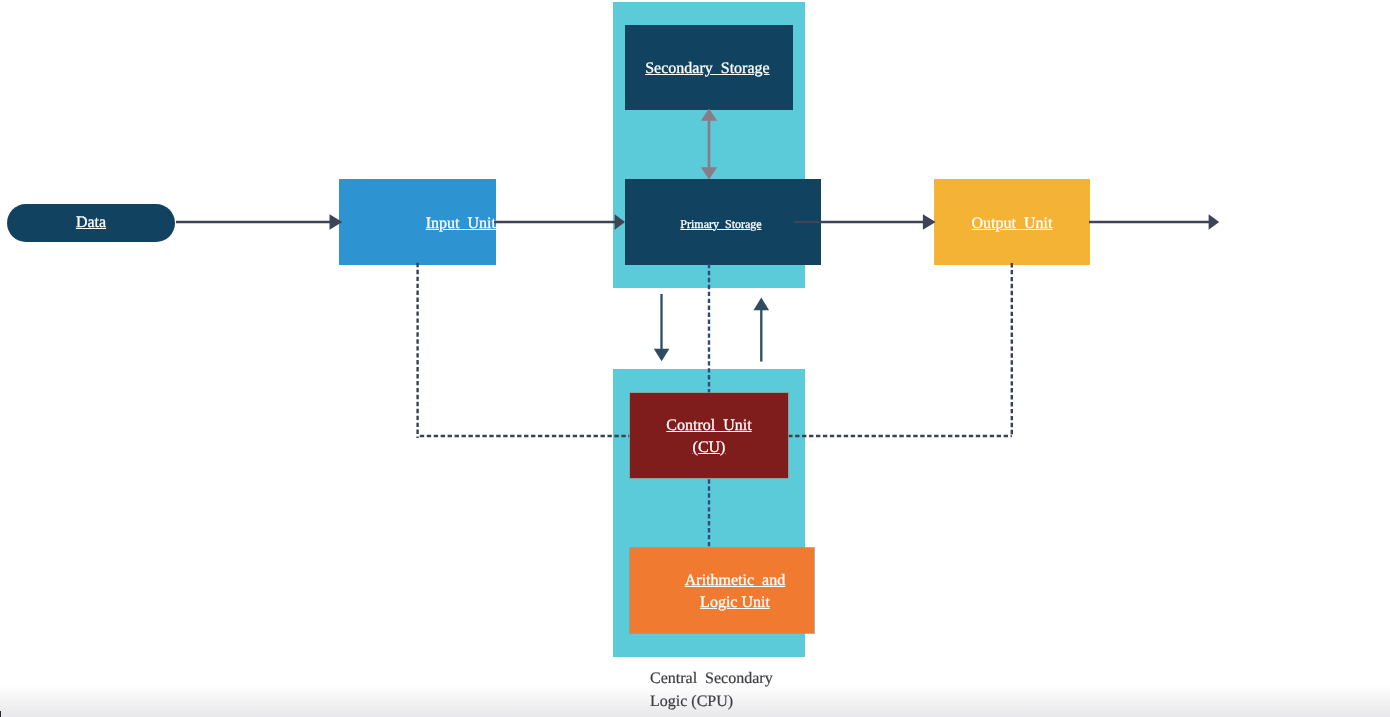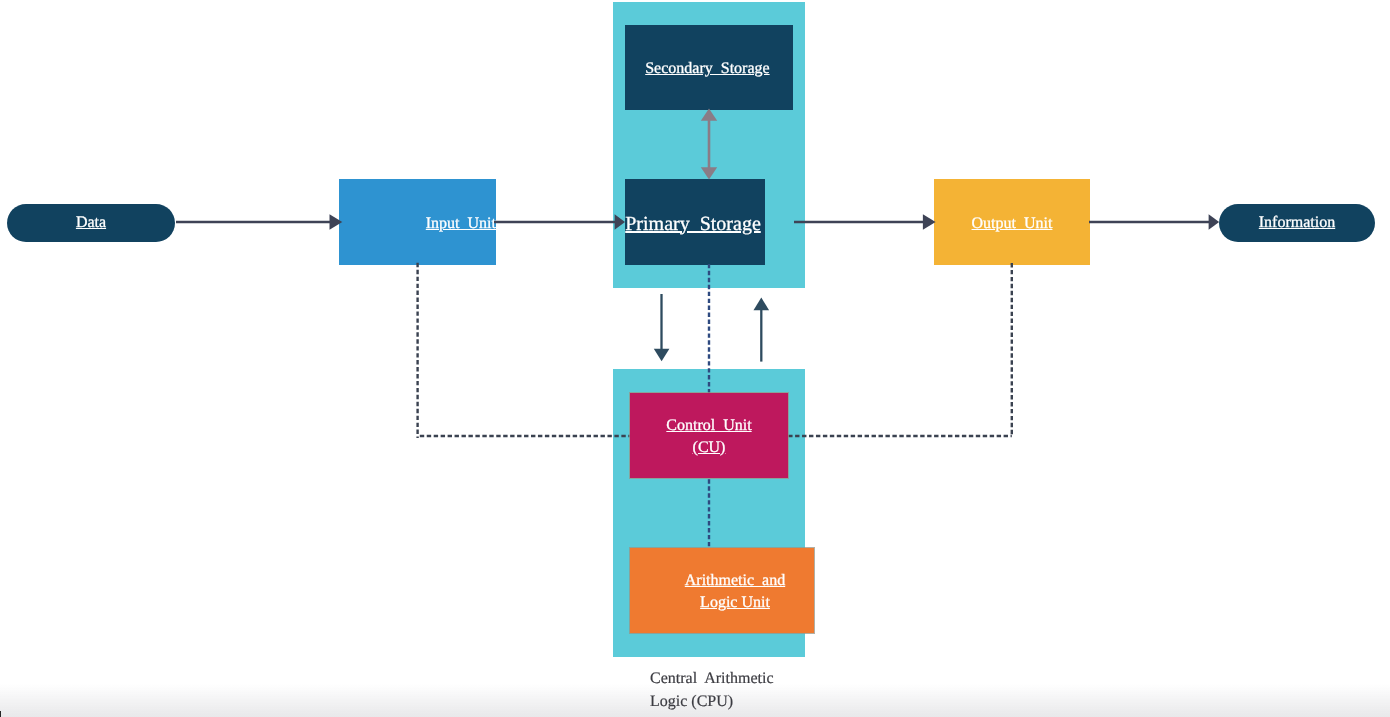--- a/index.html
+++ b/index.html
@@ -72,50 +72,47 @@
     </g>
     <g stroke="#2E4A80" stroke-width="2.4" fill="none" stroke-dasharray="4.4 2.55">
       <path d="M709 263.9 L709 551"></path>
     </g>
   </svg>
 
   <div class="node" style="left:625px;top:25px;width:168px;height:85px;background:#11425F;font-size:16px;z-index:2;">
     <span class="lbl" style="left:-1.6px">Secondary  Storage</span>
   </div>
 
-  <div class="node" style="left:625px;top:179px;width:140px;height:86px;background:#11425F;font-size:20px;z-index:2;">
+  <div class="node" style="left:625px;top:179px;width:196px;height:86px;background:#11425F;font-size:12px;z-index:2;">
     <span class="lbl" style="left:-2px">Primary  Storage</span>
   </div>
 
-  <div class="node" style="left:630px;top:393px;width:158px;height:85px;background:#be185d;font-size:16px;z-index:4;box-shadow:0 0 0 1px rgba(150,150,135,0.75);">
+  <div class="node" style="left:630px;top:393px;width:158px;height:85px;background:#7f1d1d;font-size:16px;z-index:4;box-shadow:0 0 0 1px rgba(150,150,135,0.75);">
     <span class="lbl"><span>Control  Unit</span><br><span>(CU)</span></span>
   </div>
 
   <div class="node" style="left:630px;top:548px;width:158px;height:85px;background:#EF7A30;font-size:16px;z-index:4;box-shadow:0 0 0 1px rgba(150,150,135,0.75);padding-left:26px;">
     <span class="lbl"><span>Arithmetic  and</span><br><span>Logic Unit</span></span>
   </div>
 
   <div class="node" style="left:339px;top:179px;width:157px;height:86px;background:#2E93D1;font-size:16px;z-index:2;justify-content:flex-end;">
     <span class="lbl">Input  Unit</span>
   </div>
 
   <div class="node" style="left:934px;top:179px;width:156px;height:86px;background:#F4B335;font-size:16px;z-index:2;">
     <span class="lbl">Output  Unit</span>
   </div>
 
   <div class="node pill" style="left:7px;top:204px;width:168px;height:38px;font-size:16px;z-index:2;text-align:center;">
     <span class="lbl">Data</span>
   </div>
 
-  <div class="node pill" style="left:1219px;top:204px;width:156px;height:38px;font-size:16px;z-index:2;">
-    <span class="lbl">Information</span>
-  </div>
 
   <div id="bottomfade"></div>
 
   <div style="position:absolute;left:0px;top:711px;width:1.3px;height:6px;background:#262626;z-index:7;"></div>
 
   <div id="cpu-capt" style="position:absolute;left:649.5px;top:668px;font-size:16px;color:#3C3C42;line-height:22.7px;z-index:6;">
-      <div style="white-space:pre">Central  Arithmetic</div>
+      <div style="white-space:pre">Central  Secondary</div>
       <div style="white-space:pre">Logic (CPU)</div>
     </div>
 
 </div>
 
 </body></html>

